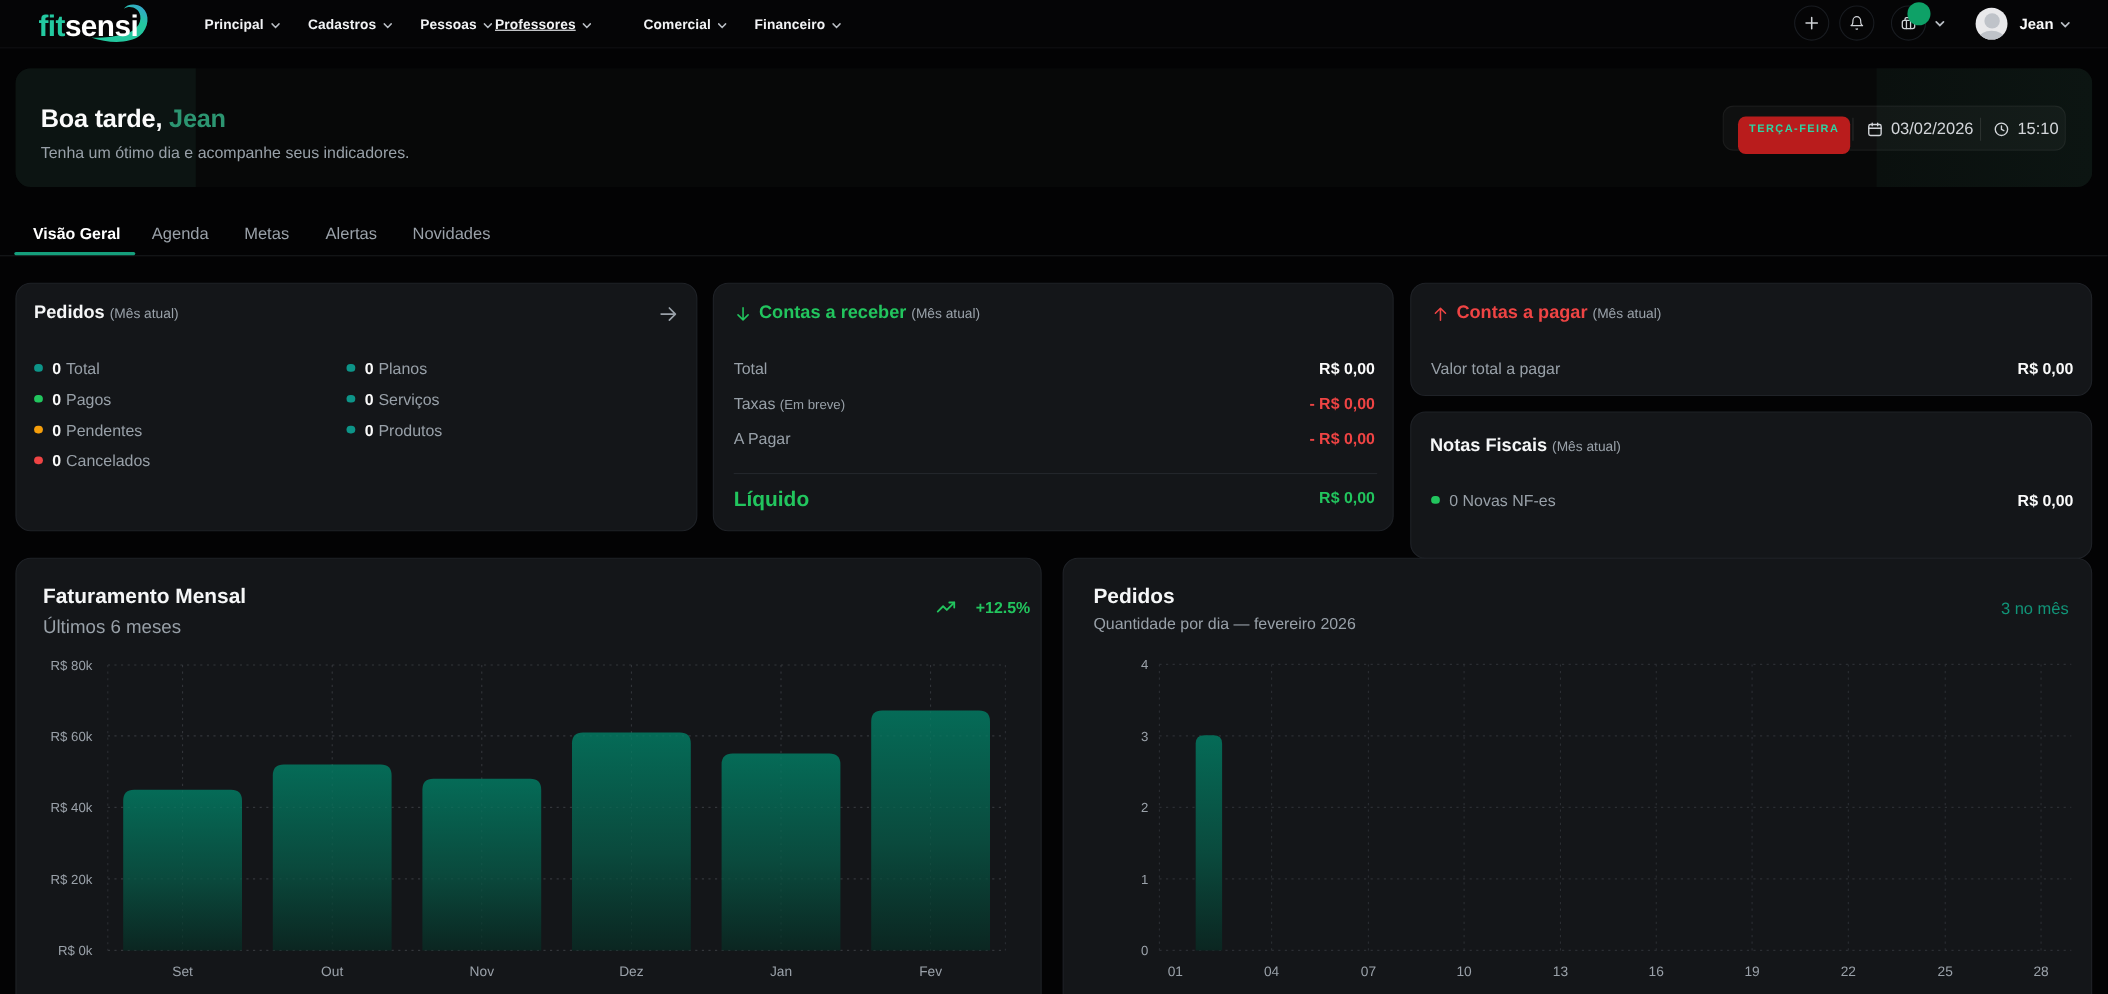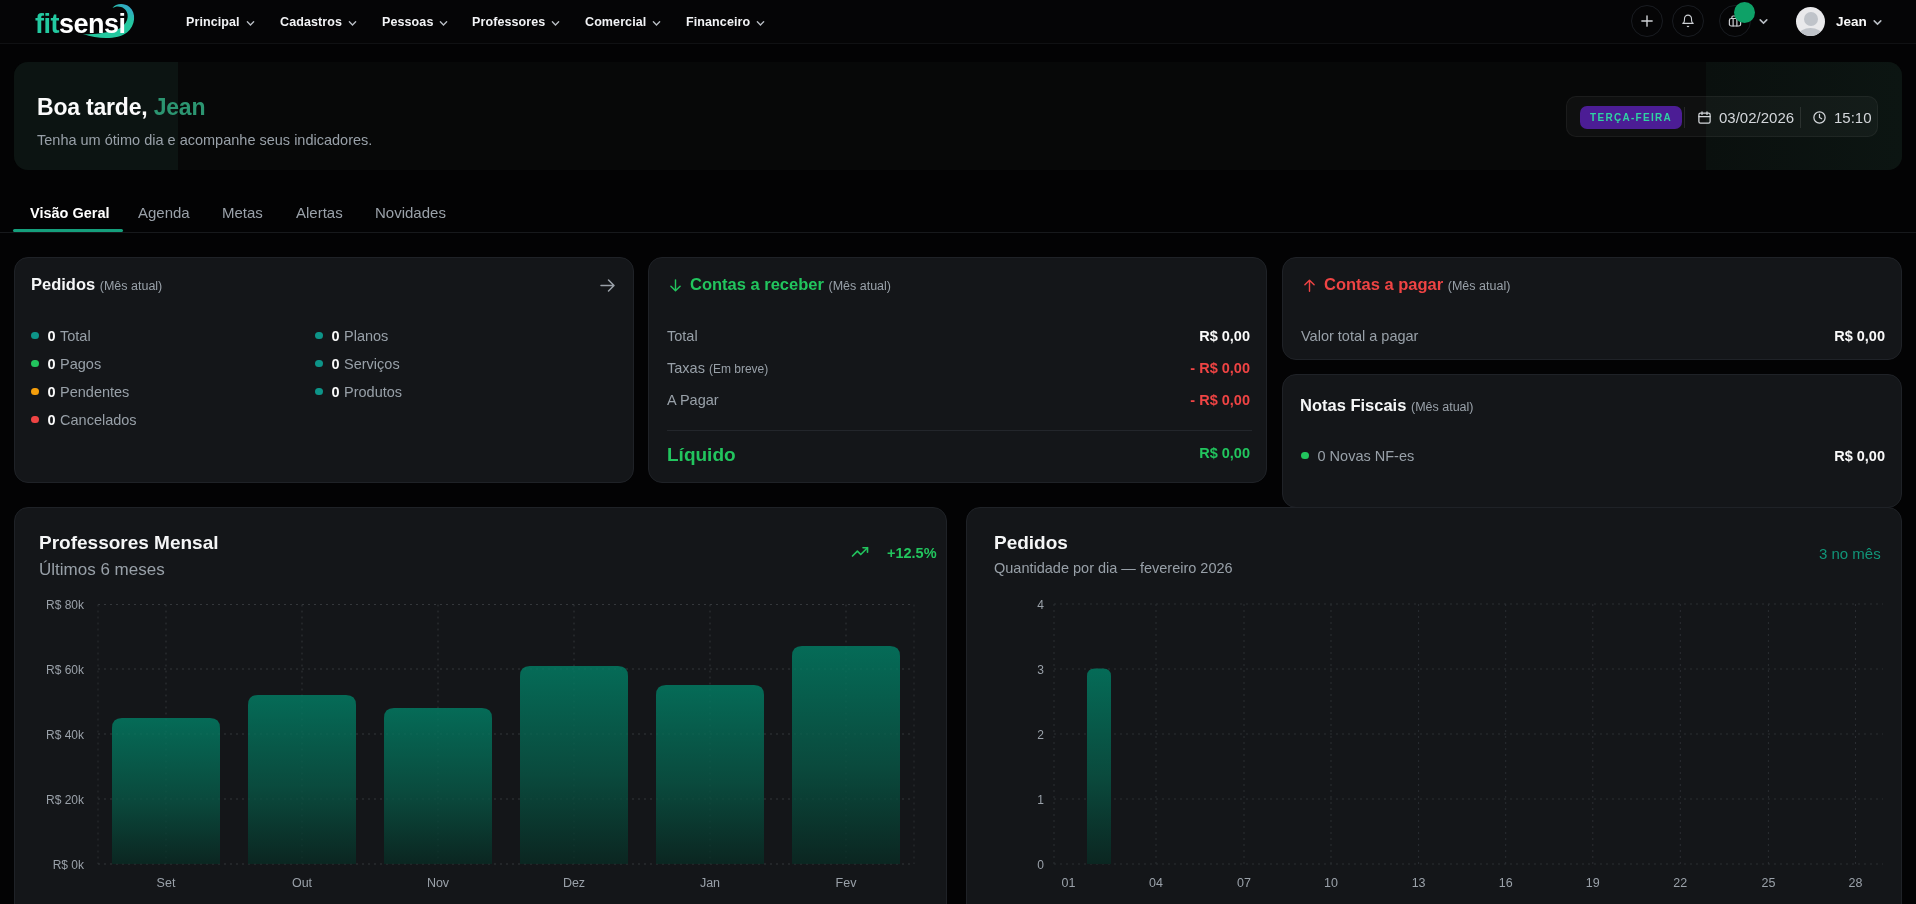--- a/index.html
+++ b/index.html
@@ -22,22 +22,22 @@
     background:#070808; overflow:hidden; }
   #banner .lgrad { position:absolute; left:0; top:0; width:164px; height:108px; background:#0c1412; }
   #banner .rgrad { position:absolute; right:0; top:0; width:196px; height:108px;
     background:linear-gradient(to right, #0a100e, #0c1512); }
   #greet { position:absolute; left:37px; top:94px; font-size:23px; font-weight:700; color:#fbfbfb; letter-spacing:-0.2px;}
   #greet .g { color:#2c9571; }
   #greetsub { position:absolute; left:37px; top:132px; font-size:14.5px; color:#98a0a8; }
   
   #datepill { position:absolute; left:1566px; top:96px; width:312px; height:41px; border-radius:10px;
     background:rgba(255,255,255,0.035); border:1px solid rgba(255,255,255,0.05); }
-  #daybadge { position:absolute; left:13px; top:9px; height:23px; line-height:24px; padding:0 10px;
-    border-radius:7px; background:#4c1d95; color:#2fd3a2; font-size:10px; font-weight:700; letter-spacing:1.3px; }
+  #daybadge { position:absolute; left:13px; top:9px; height:34px; line-height:24px; padding:0 10px;
+    border-radius:7px; background:#b91c1c; color:#2fd3a2; font-size:10px; font-weight:700; letter-spacing:1.3px; }
   .pillsep { position:absolute; top:10px; width:1px; height:21px; background:rgba(255,255,255,0.10); }
   .pilltxt { position:absolute; top:0; height:41px; line-height:42px; font-size:15px; color:#d3d6da; font-weight:400;}
   
   .tab { position:absolute; top:196px; height:37px; line-height:34px; font-size:15px; color:#9aa1a9; font-weight:400; }
   .tab.active { color:#ffffff; font-weight:700; font-size:14.5px; }
   #tabline { position:absolute; left:0px; top:232px; width:1916px; height:1px; background:#17191c; }
   #tabunder { position:absolute; left:13px; top:229px; width:110px; height:3px; background:#159f7c; border-radius:2px; }
   
   .card { position:absolute; background:#141619; border:1px solid #1f2227; border-radius:14px;padding-left:45px; }
   .cardtitle { position:absolute; font-size:16.5px; font-weight:700; color:#f5f6f7; }
@@ -63,21 +63,21 @@
   </svg>
   <span class="navitem" style="left:186px;">Principal<svg width="9" height="9" viewBox="0 0 10 10">
         <path d="M1.5 3 L5 6.6 L8.5 3" stroke="#b9bec4" stroke-width="1.5" fill="none" stroke-linecap="round"></path>
       </svg></span>
   <span class="navitem" style="left:280px;">Cadastros<svg width="9" height="9" viewBox="0 0 10 10">
         <path d="M1.5 3 L5 6.6 L8.5 3" stroke="#b9bec4" stroke-width="1.5" fill="none" stroke-linecap="round"></path>
       </svg></span>
   <span class="navitem" style="left:382px;">Pessoas<svg width="9" height="9" viewBox="0 0 10 10">
         <path d="M1.5 3 L5 6.6 L8.5 3" stroke="#b9bec4" stroke-width="1.5" fill="none" stroke-linecap="round"></path>
       </svg></span>
-  <span class="navitem" style="left:472px;">Professores<svg width="9" height="9" viewBox="0 0 10 10">
+  <span class="navitem" style="left:450px;text-decoration:underline;">Professores<svg width="9" height="9" viewBox="0 0 10 10">
         <path d="M1.5 3 L5 6.6 L8.5 3" stroke="#b9bec4" stroke-width="1.5" fill="none" stroke-linecap="round"></path>
       </svg></span>
   <span class="navitem" style="left:585px;">Comercial<svg width="9" height="9" viewBox="0 0 10 10">
         <path d="M1.5 3 L5 6.6 L8.5 3" stroke="#b9bec4" stroke-width="1.5" fill="none" stroke-linecap="round"></path>
       </svg></span>
   <span class="navitem" style="left:686px;">Financeiro<svg width="9" height="9" viewBox="0 0 10 10">
         <path d="M1.5 3 L5 6.6 L8.5 3" stroke="#b9bec4" stroke-width="1.5" fill="none" stroke-linecap="round"></path>
       </svg></span>
 
   <div class="iconbtn" style="left:1631px;">
@@ -183,21 +183,21 @@
   <div class="rowval" style="right:16px; top:70px;">R$ 0,00</div>
 </div>
 
 <div class="card" style="left:1282px; top:374px; width:620px; height:134px;">
   <div class="cardtitle" style="left:17px; top:21px;">Notas Fiscais <span class="mes">(Mês atual)</span></div>
   <div class="abs rowlabel" style="left:18px; top:73px;"><span class="dot" style="background:#22c55e;"></span>0 Novas NF-es</div>
   <div class="rowval" style="right:16px; top:73px;">R$ 0,00</div>
 </div>
 
 <div class="card" id="chartL" style="left:14px; top:507px; width:933px; height:430px;">
-  <div class="abs" style="left:24px; top:24px; font-size:19px; font-weight:700; color:#f5f6f7;">Professores Mensal</div>
+  <div class="abs" style="left:24px; top:24px; font-size:19px; font-weight:700; color:#f5f6f7;">Faturamento Mensal</div>
   <div class="abs" style="left:24px; top:52px; font-size:17px; color:#98a0a8;">Últimos 6 meses</div>
   <svg class="abs" style="left:836px; top:38px;" width="18" height="14" viewBox="0 0 24 18" fill="none" stroke="#22c55e" stroke-width="2.2" stroke-linecap="round" stroke-linejoin="round">
       <path d="M2 13 L8.5 6.5 L13 11 L22 2"></path>
       <path d="M16 2 H22 V8"></path>
     </svg>
   <div class="abs" style="left:860px; top:37px; font-size:14.5px; font-weight:700; color:#22c55e;margin-left:12px;">+12.5%</div>
   <svg class="abs" style="left:0; top:0;" width="933" height="430" id="svgL">
       <defs>
         <linearGradient id="barg" x1="0" y1="0" x2="0" y2="1">
           <stop offset="0" stop-color="#056b57"></stop>

